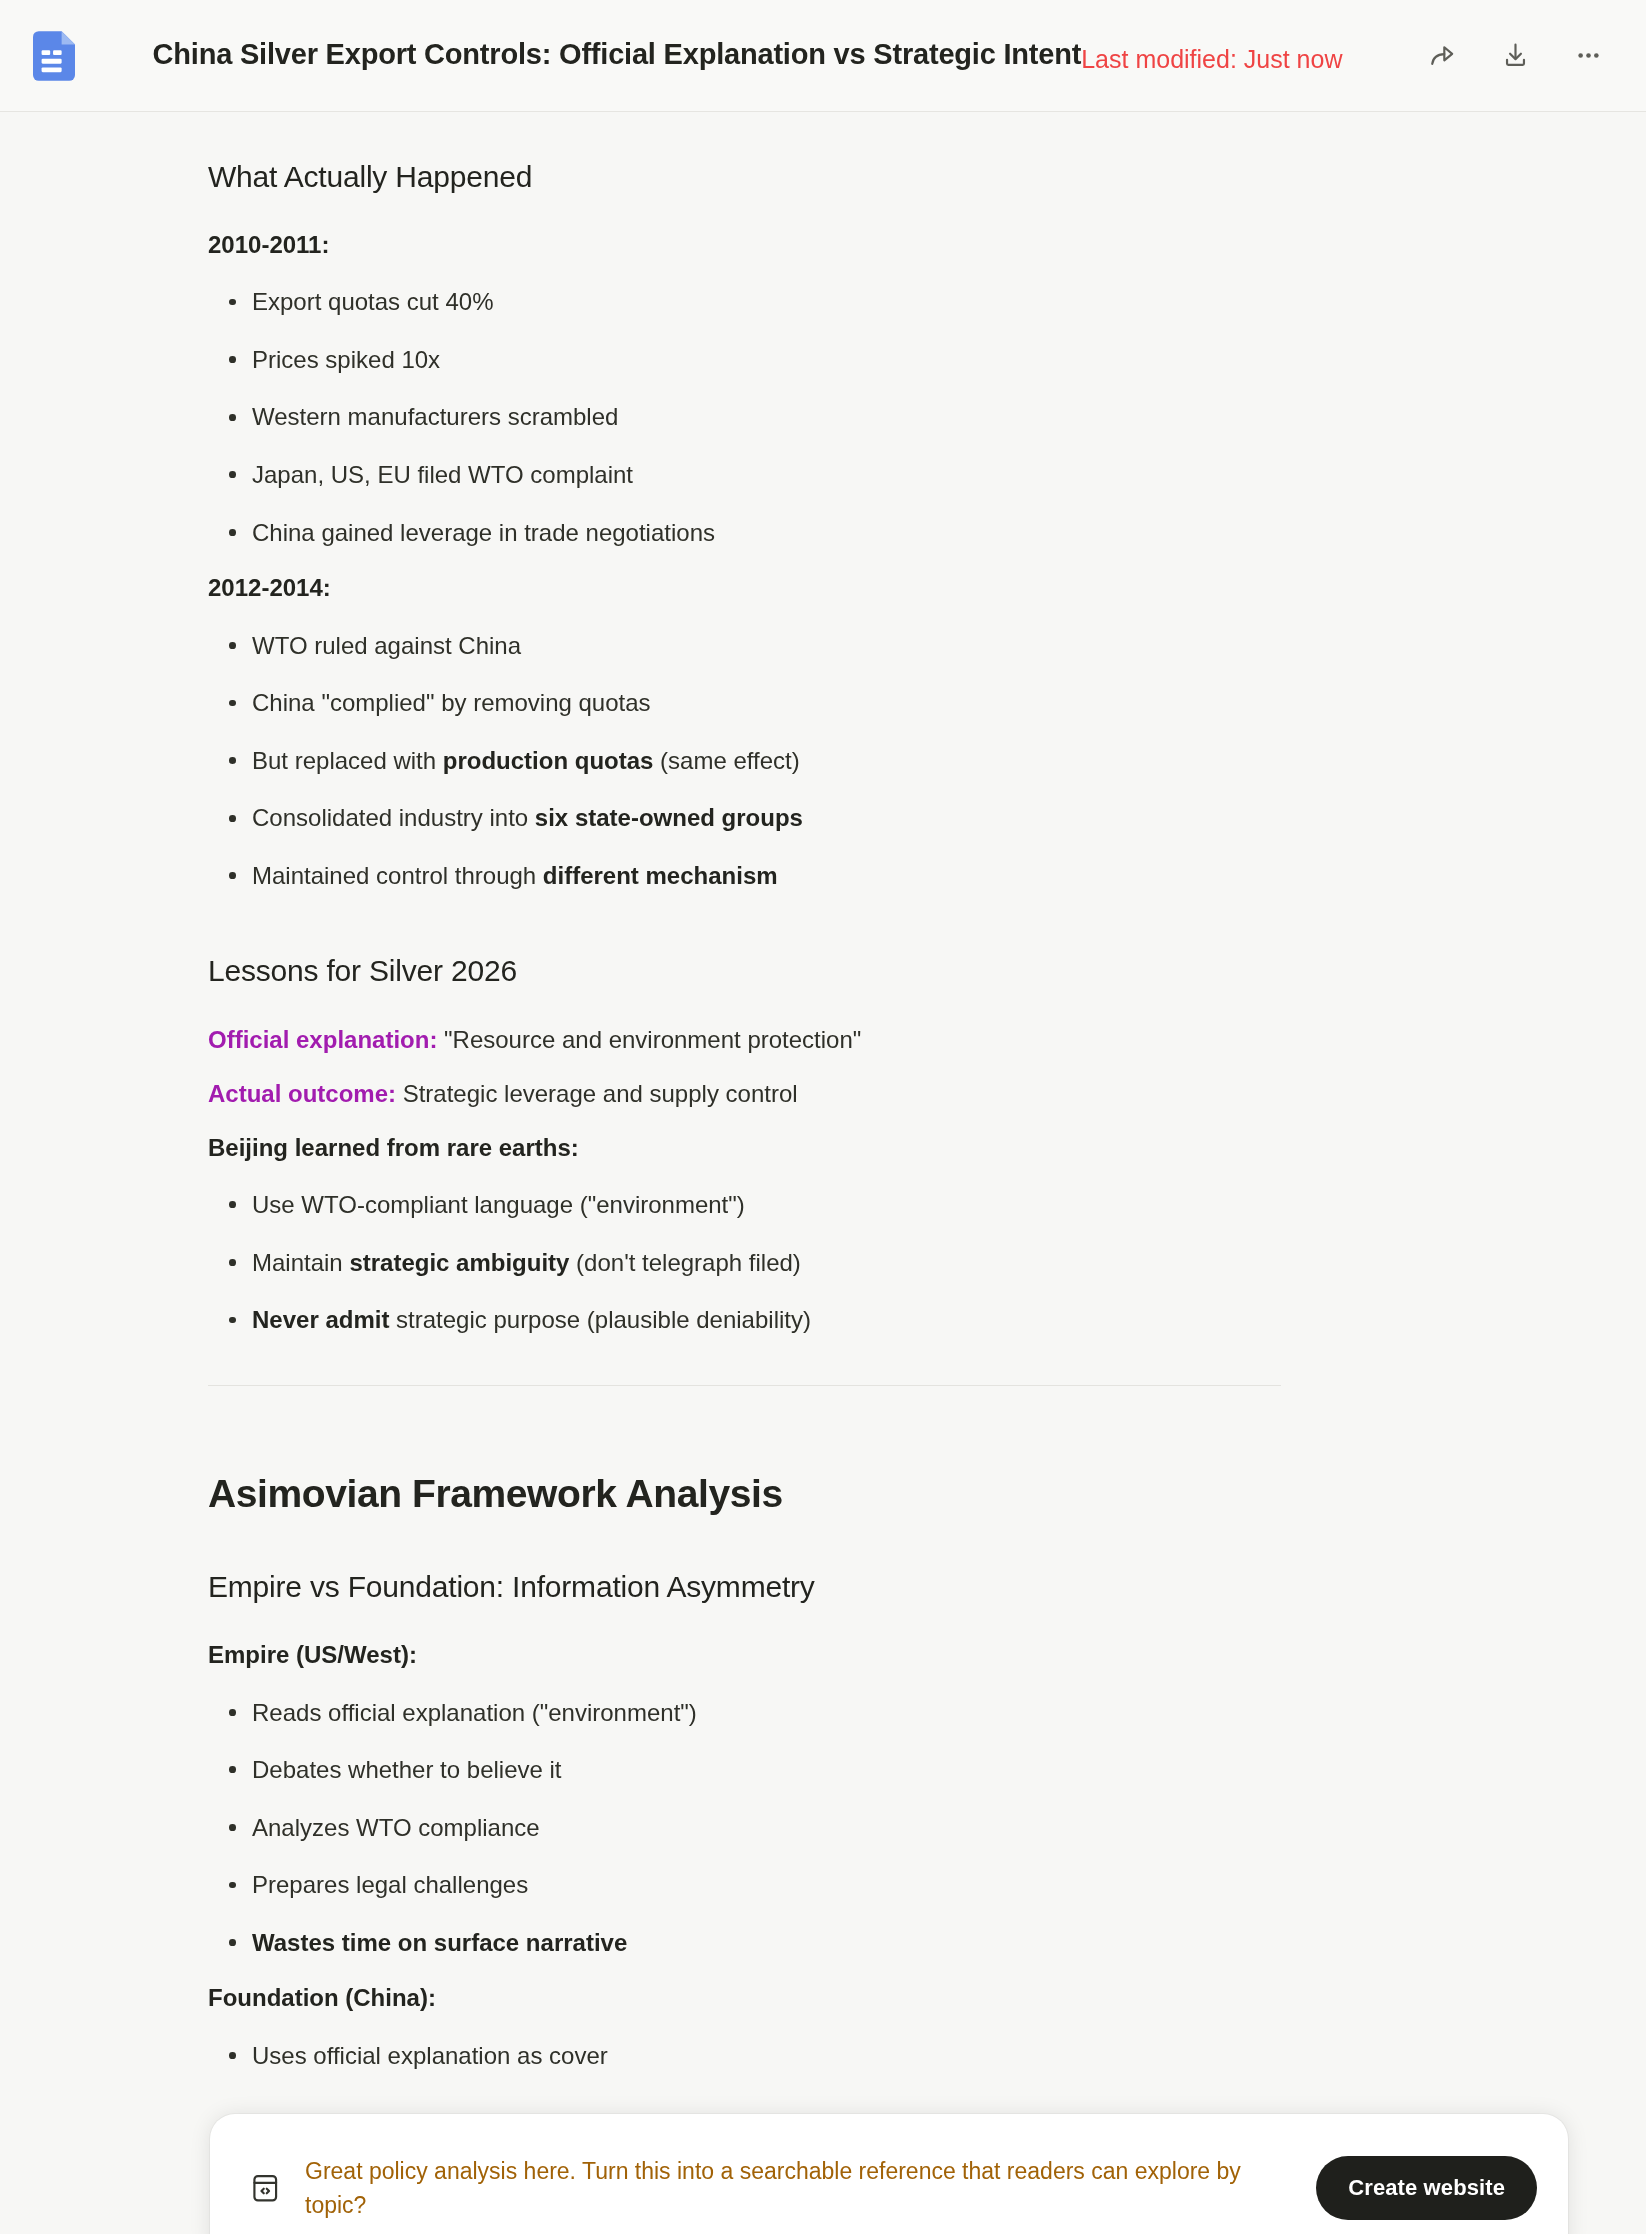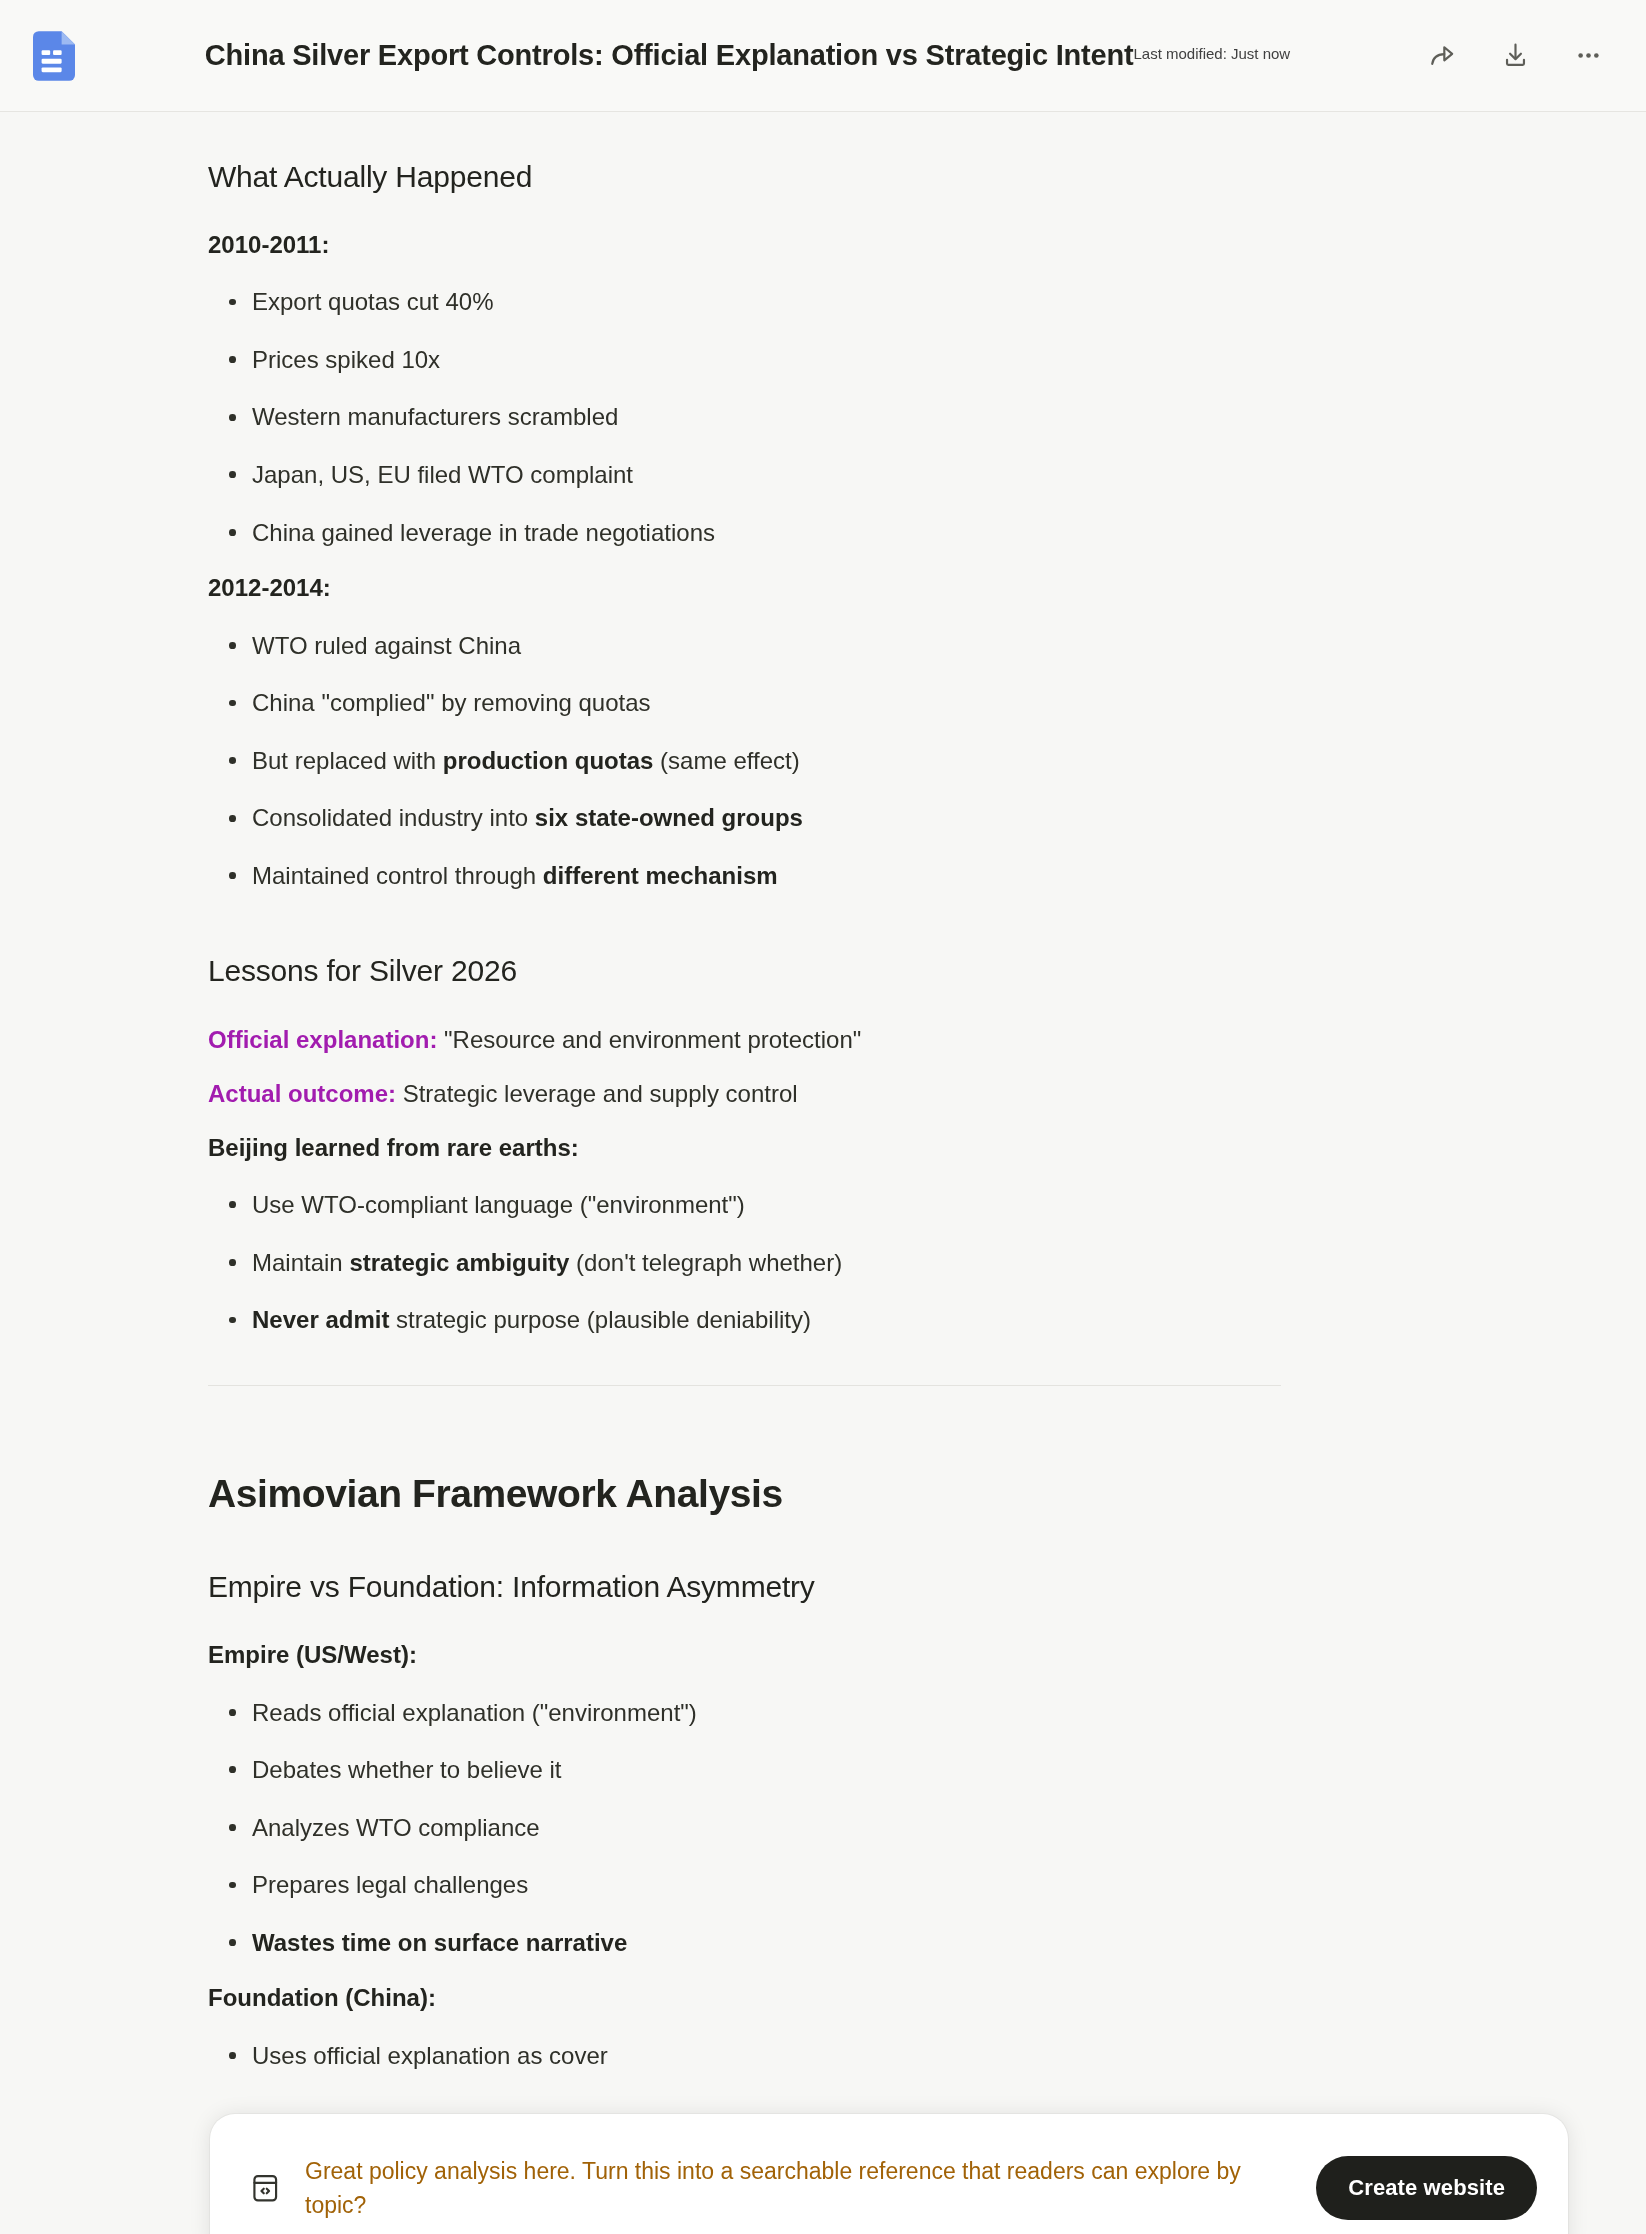--- a/index.html
+++ b/index.html
@@ -42,22 +42,22 @@
   .header-text { display: flex; justify-content: center; flex: 1 1 auto; min-width: 0; }
   .doc-title {
     font-size: 29px;
     font-weight: 700;
     color: #23241f;
     letter-spacing: -0.2px;
     line-height: 1.22;
     white-space: nowrap;
   }
   .doc-subtitle {
-    font-size: 15px;
-    color: #404040;
+    font-size: 25px;
+    color: #ef4444;
     margin-top: 6.7px;
     line-height: 1.2;
     white-space: nowrap;
   }
 
   .header-actions {
     display: flex;
     align-items: center;
     gap: 29px;
     flex: 0 0 auto;
@@ -289,21 +289,21 @@
         <h2 class="sec-h spaced-top">Lessons for Silver 2026</h2>
 
         <p class="para"><b>Official explanation:</b><span> "Resource and environment protection"</span></p>
 
         <p class="para"><b>Actual outcome:</b><span> Strategic leverage and supply control</span></p>
 
         <p class="lead">Beijing learned from rare earths:</p>
 
         <ul class="bullets">
           <li><span>Use WTO-compliant language ("environment")</span></li>
-          <li><span>Maintain </span><b>strategic ambiguity</b><span> (don't telegraph whether)</span></li>
+          <li><span>Maintain </span><b>strategic ambiguity</b><span> (don't telegraph filed)</span></li>
           <li><span></span><b>Never admit</b><span> strategic purpose (plausible deniability)</span></li>
         </ul>
 
         <hr class="sep">
 
         <h1 class="big-h">Asimovian Framework Analysis</h1>
 
         <h2 class="sec-h">Empire vs Foundation: Information Asymmetry</h2>
 
         <p class="lead">Empire (US/West):</p>

